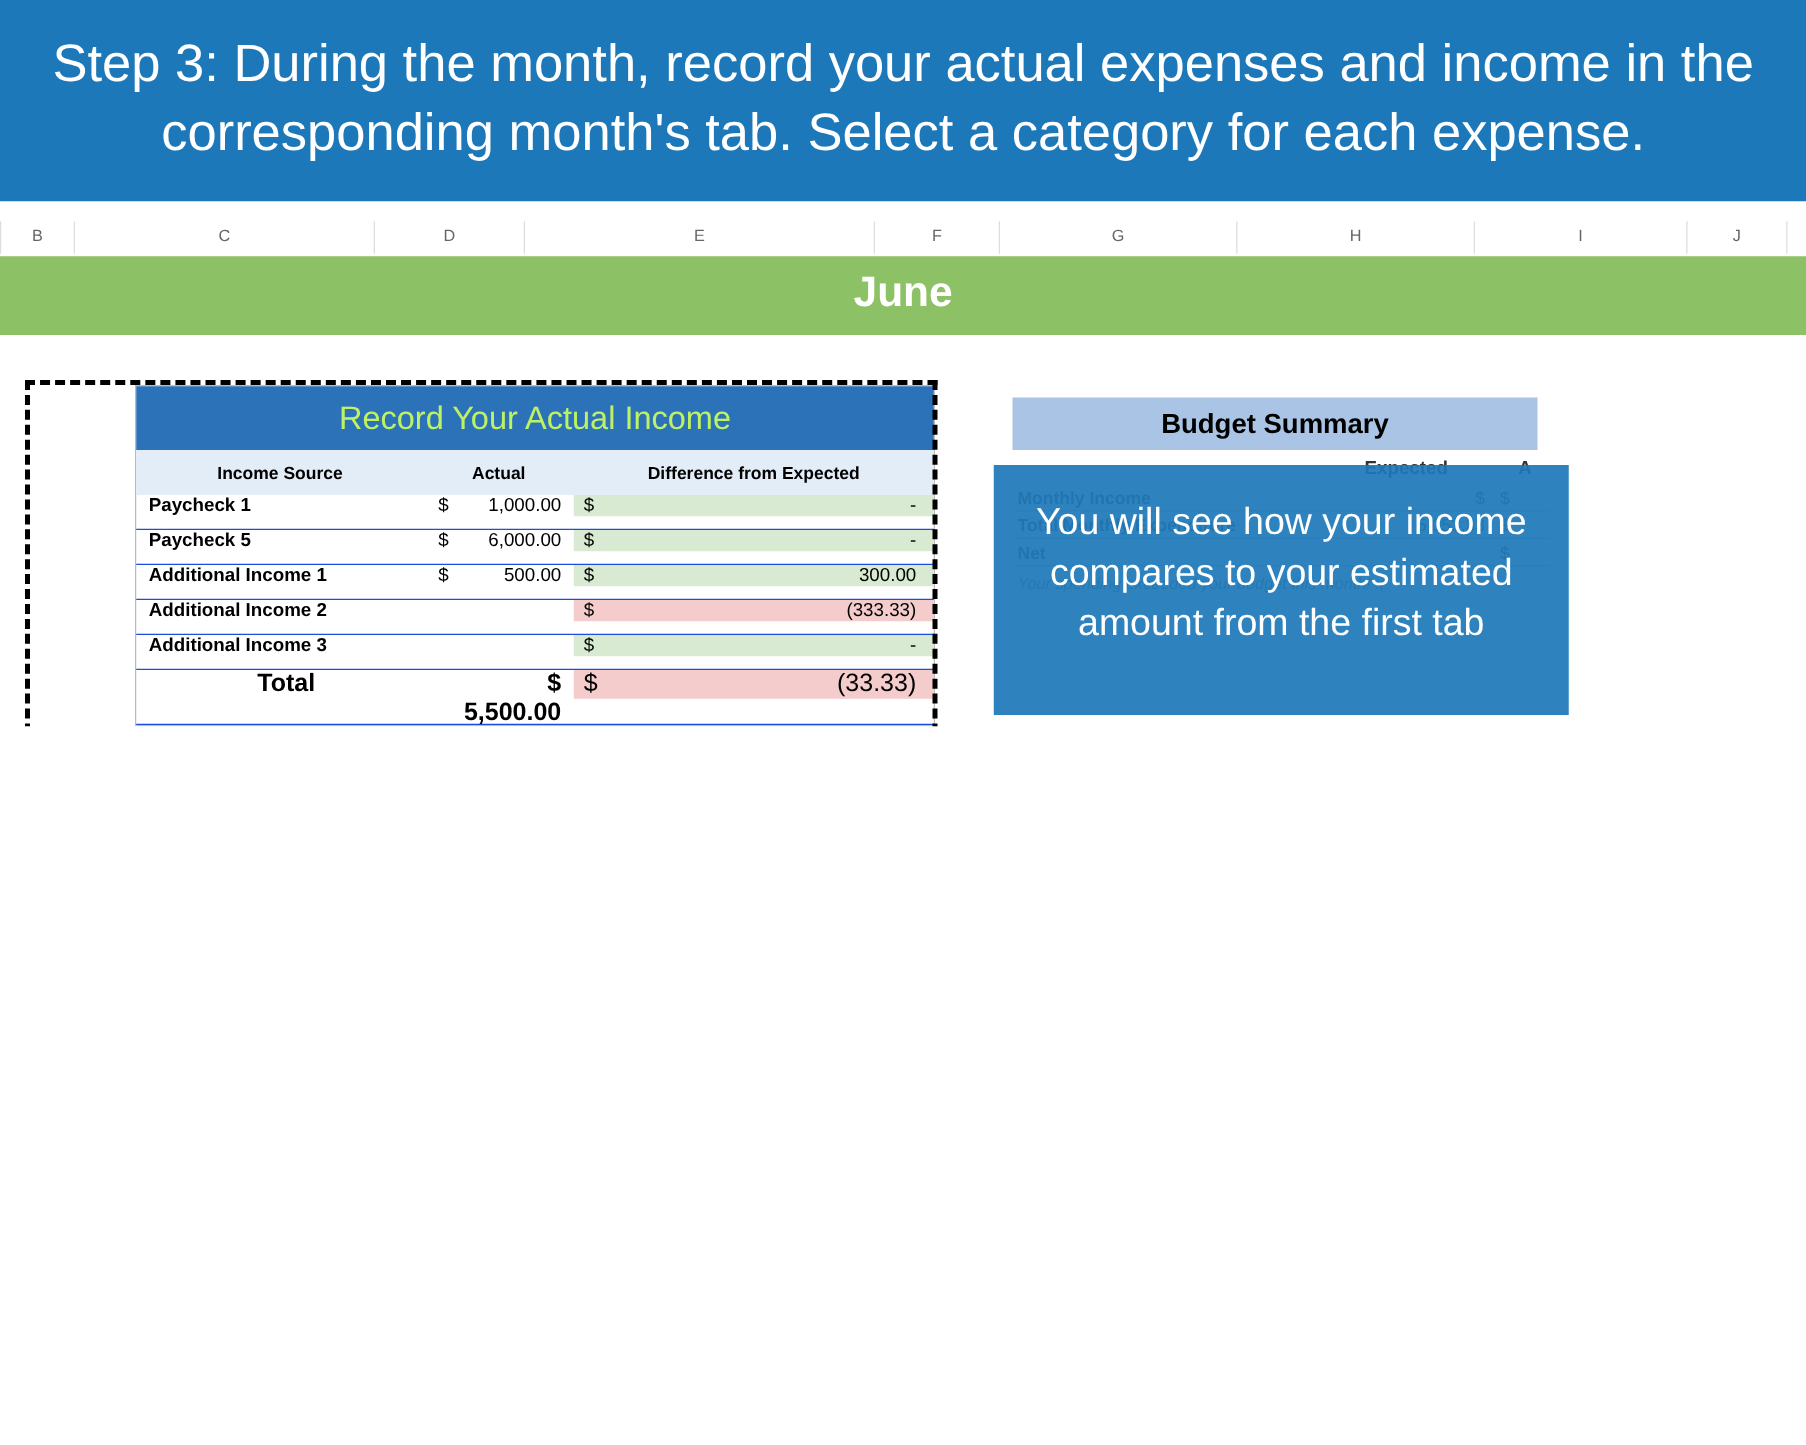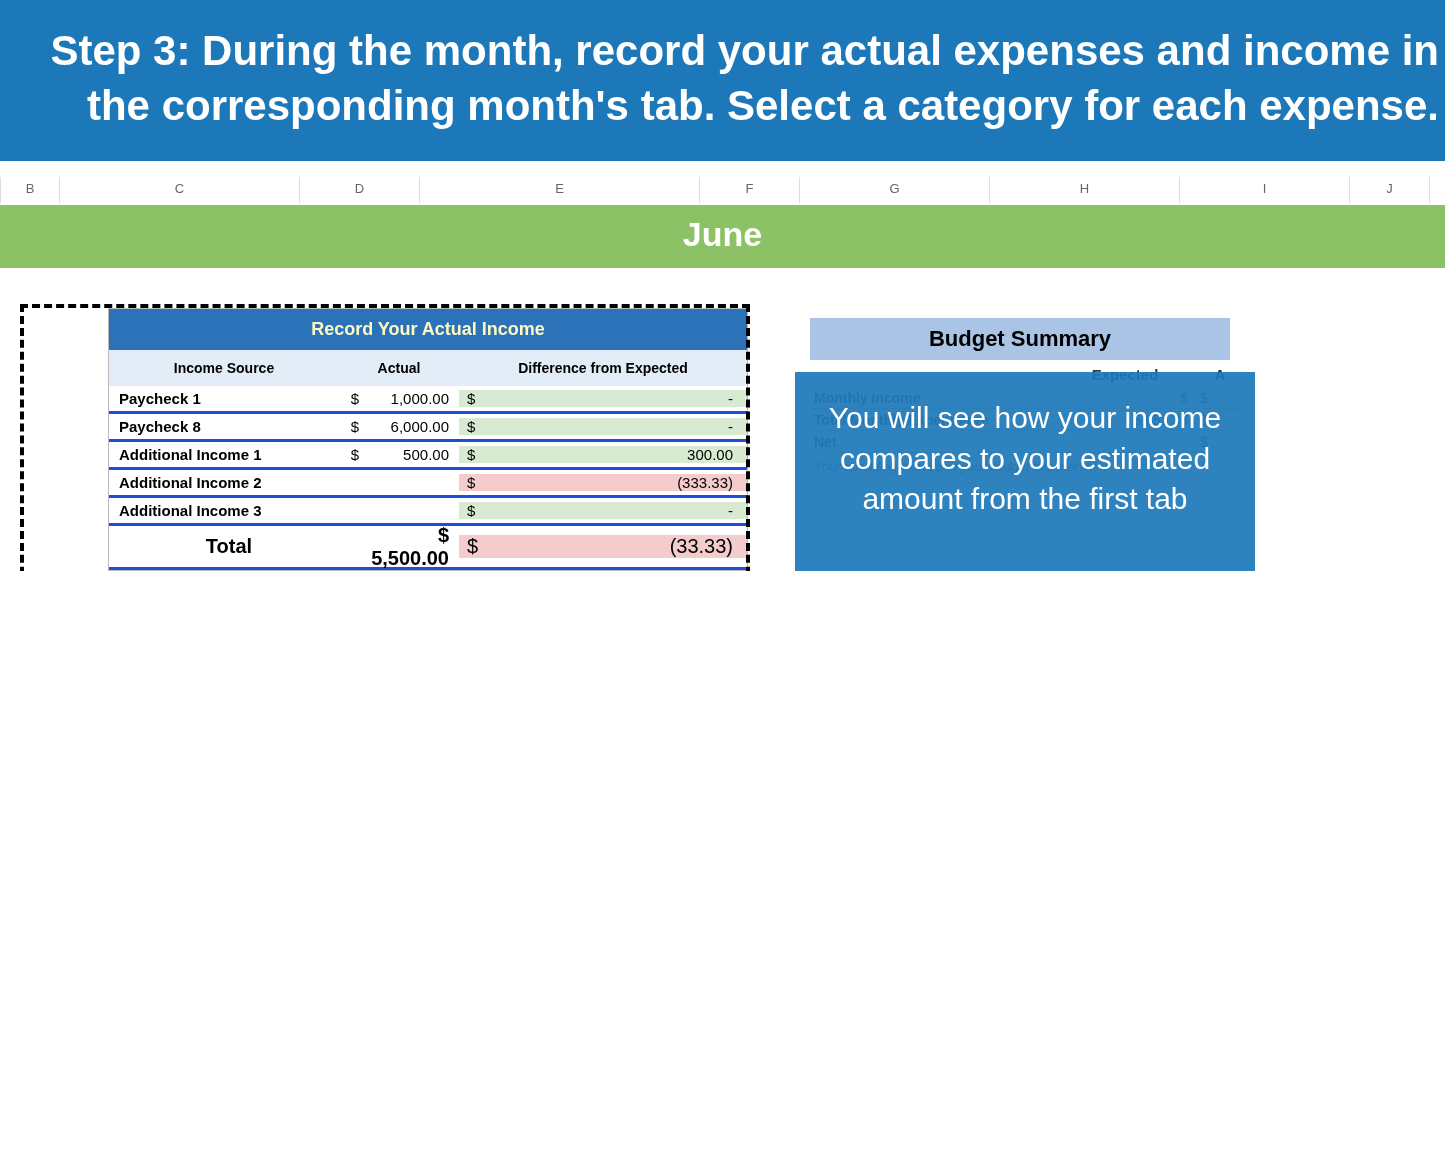--- a/index.html
+++ b/index.html
@@ -1,34 +1,34 @@
 <!DOCTYPE html>
 <html><head>
 <meta charset="utf-8">
 <style>
   * { box-sizing: border-box; margin: 0; padding: 0; }
   body { font-family: Arial, sans-serif; background: #fff; width: 1445px; }
   
-  .banner { background: #1c78b8; color: #fff; text-align: right; padding: 24px 6px 28px; font-size: 42px; font-weight: 700; line-height: 1.3; font-family: "Century Gothic", Arial, sans-serif; }
+  .banner { background: #1c78b8; color: #fff; text-align: center; padding: 24px 6px 28px; font-size: 42px; font-weight: 400; line-height: 1.3; font-family: "Century Gothic", Arial, sans-serif; }
   
   .col-headers { display: flex; margin-top: 16px; height: 26px; font-size: 13px; color: #666; }
   .col-headers > div { border-right: 1px solid #ddd; text-align: center; padding-top: 4px; }
   
   .month-bar { background: #8cc166; color: #fff; text-align: center; font-size: 34px; font-weight: bold; padding: 10px 0 14px; margin-top: 2px; }
   
   .content { position: relative; margin-top: 40px; }
   
   
   .income { width: 640px; margin-left: 108px; border: 1px solid #bbb; }
-  .income-title { background: #2b72b9; color: #fef9c3; font-size: 18px; font-weight: bold; text-align: center; padding: 10px 0; }
+  .income-title { background: #2b72b9; color: #bef264; font-size: 26px; font-weight: normal; text-align: center; padding: 10px 0; }
   .income-headers { background: #e2edf7; display: flex; font-weight: bold; font-size: 14px; padding: 10px 0; }
   .income-headers > div:nth-child(1){ width: 230px; text-align: center; }
   .income-headers > div:nth-child(2){ width: 120px; text-align: center; }
   .income-headers > div:nth-child(3){ flex: 1; text-align: center; }
-  .income-row { display: flex; font-size: 15px; height: 28px; align-items: center; border-bottom: 3px solid #1d4ed8; }
+  .income-row { display: flex; font-size: 15px; height: 28px; align-items: flex-start; border-bottom: 1px solid #1d4ed8; }
   .income-row .src { width: 230px; padding-left: 10px; font-weight: bold; }
   .income-row .dol { width: 20px; text-align: right; }
   .income-row .amt { width: 100px; text-align: right; padding-right: 10px; }
   .income-row .diff { flex: 1; display: flex; }
   .income-row .diff .d { width: 22px; padding-left: 8px; }
   .income-row .diff .v { flex: 1; text-align: right; padding-right: 14px; }
   .diff-green { background: #d9ead3; }
   .diff-red   { background: #f4cccc; }
   .income-total { font-size: 20px; height: 44px; }
   .income-total .src { font-weight: bold; text-align: center; }
@@ -143,21 +143,21 @@
         <div class="income-row">
           <div class="src">Paycheck 1</div>
           <div class="dol">$</div>
           <div class="amt">1,000.00</div>
           <div class="diff diff-green">
             <span class="d">$</span>
             <span class="v">-</span>
           </div>
         </div>
         <div class="income-row">
-          <div class="src">Paycheck 8</div>
+          <div class="src">Paycheck 5</div>
           <div class="dol">$</div>
           <div class="amt">6,000.00</div>
           <div class="diff diff-green">
             <span class="d">$</span>
             <span class="v">-</span>
           </div>
         </div>
         <div class="income-row">
           <div class="src">Additional Income 1</div>
           <div class="dol">$</div>

